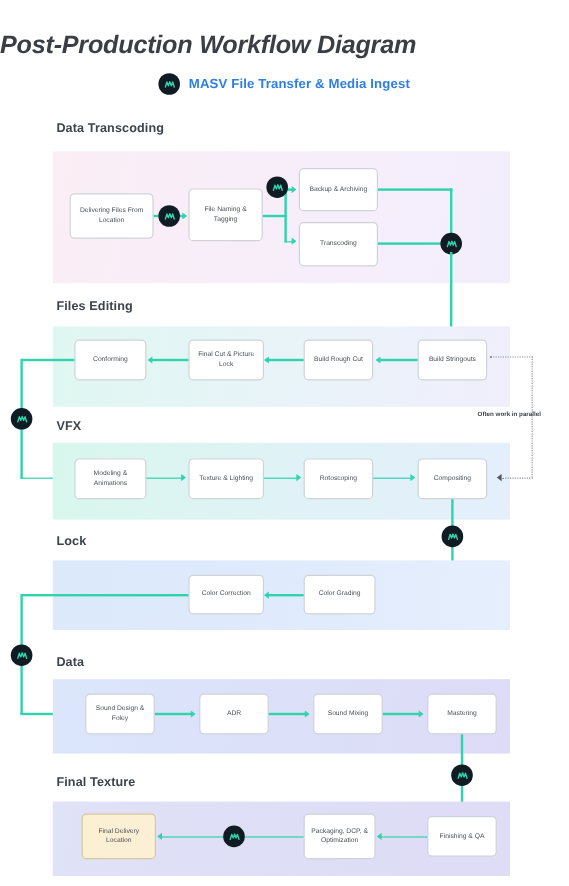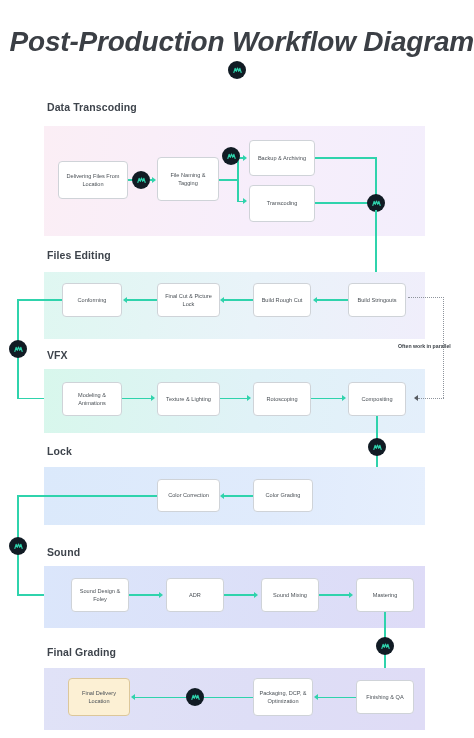--- a/index.html
+++ b/index.html
@@ -8,22 +8,22 @@
     background:#ffffff;
     font-family:"Liberation Sans", sans-serif;
     position:relative;
     overflow:hidden;
   }
   #page { position:relative; width:474px; height:738px; }
 
   
   .title {
     position:absolute; left:0; top:26px; width:474px;
-    text-align:right;
-    font-size:28px; font-weight:bold; font-style:italic;
+    text-align:left;
+    font-size:21px; font-weight:bold; font-style:italic;
     color:#3b3f45; letter-spacing:-0.2px;
   }
   .subtitle-row {
     position:absolute; left:0; top:61px; width:474px;
     display:flex; align-items:center; justify-content:center; gap:7px;
   }
   .subtitle-text {
     font-size:11px; font-weight:bold; color:#2f7fe3; letter-spacing:0.1px;
   }
 
@@ -96,20 +96,21 @@
 
 <div id="page">
 
   <div class="title">Post-Production Workflow Diagram</div>
   <div class="subtitle-row">
     <span class="masv">
       <svg width="11" height="11" viewBox="0 0 12 12">
           <path d="M2 8.2 L3.4 3.6 L4.7 7.0 L6 3.3 L7.3 7.0 L8.6 3.6 L10 8.2" fill="none" stroke="#2fd3ac" stroke-width="1.25" stroke-linecap="round" stroke-linejoin="round"></path>
         </svg>
     </span>
+    <span class="subtitle-text">MASV File Transfer &amp; Media Ingest</span>
   </div>
 
   <div class="sec-label" style="top:101px">Data Transcoding</div>
   <div class="band band-dm" style="top:126px; height:110px"></div>
 
   <div class="box" style="left:58px; top:161px; width:70px; height:38px">Delivering Files From
 Location</div>
   <div class="box" style="left:157px; top:157px; width:62px; height:44px">File Naming &amp;
 Tagging</div>
   <div class="box" style="left:249px; top:140px; width:66px; height:36px">Backup &amp; Archiving</div>
@@ -219,21 +220,21 @@
   <div class="ln lnh" style="left:18px; top:495.4px; width:139px"></div>
   <div class="ln lnv" style="left:17.2px; top:495px; height:100px"></div>
   <span class="masv masv-abs" style="left:9px; top:537px">
     <svg width="11" height="11" viewBox="0 0 12 12">
         <path d="M2 8.2 L3.4 3.6 L4.7 7.0 L6 3.3 L7.3 7.0 L8.6 3.6 L10 8.2" fill="none" stroke="#2fd3ac" stroke-width="1.25" stroke-linecap="round" stroke-linejoin="round"></path>
       </svg>
   </span>
   <div class="ln lnh" style="left:17px; top:594px; width:51px"></div>
   <div class="arrow arrow-r" style="left:66px; top:591.6px"></div>
 
-  <div class="sec-label" style="top:546px">Sound</div>
+  <div class="sec-label" style="top:546px">Data</div>
   <div class="band band-sound" style="top:566px; height:62px"></div>
 
   <div class="box" style="left:71px; top:578px; width:58px; height:34px">Sound Design &amp;
 Foley</div>
   <div class="box" style="left:166px; top:578px; width:58px; height:34px">ADR</div>
   <div class="box" style="left:261px; top:578px; width:58px; height:34px">Sound Mixing</div>
   <div class="box" style="left:356px; top:578px; width:58px; height:34px">Mastering</div>
 
   <div class="ln lnh" style="left:129px; top:594px; width:31px"></div>
   <div class="arrow arrow-r" style="left:159px; top:591.6px"></div>
@@ -243,21 +244,21 @@
   <div class="arrow arrow-r" style="left:349px; top:591.6px"></div>
 
   <div class="ln lnv" style="left:384.4px; top:612px; height:66px"></div>
   <span class="masv masv-abs" style="left:376px; top:637px">
     <svg width="11" height="11" viewBox="0 0 12 12">
         <path d="M2 8.2 L3.4 3.6 L4.7 7.0 L6 3.3 L7.3 7.0 L8.6 3.6 L10 8.2" fill="none" stroke="#2fd3ac" stroke-width="1.25" stroke-linecap="round" stroke-linejoin="round"></path>
       </svg>
   </span>
   <div class="arrow arrow-d" style="left:382px; top:676px"></div>
 
-  <div class="sec-label" style="top:646px">Final Grading</div>
+  <div class="sec-label" style="top:646px">Final Texture</div>
   <div class="band band-final" style="top:668px; height:62px"></div>
 
   <div class="box" style="left:356px; top:680px; width:58px; height:34px">Finishing &amp; QA</div>
   <div class="box" style="left:253px; top:678px; width:60px; height:38px">Packaging, DCP, &amp;
 Optimization</div>
   <div class="box accent" style="left:68px; top:678px; width:62px; height:38px">Final Delivery
 Location</div>
 
   <div class="ln lnh" style="left:317px; top:696.6px; width:39px"></div>
   <div class="arrow arrow-l" style="left:314px; top:694.2px"></div>

